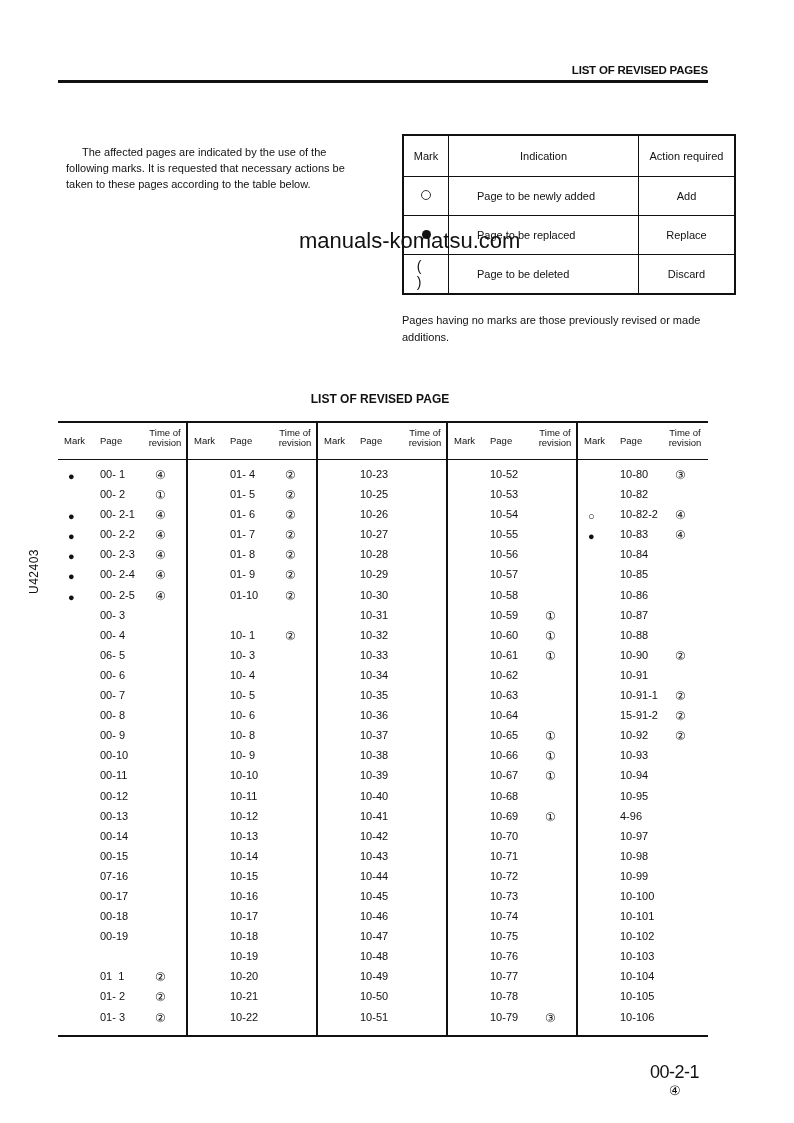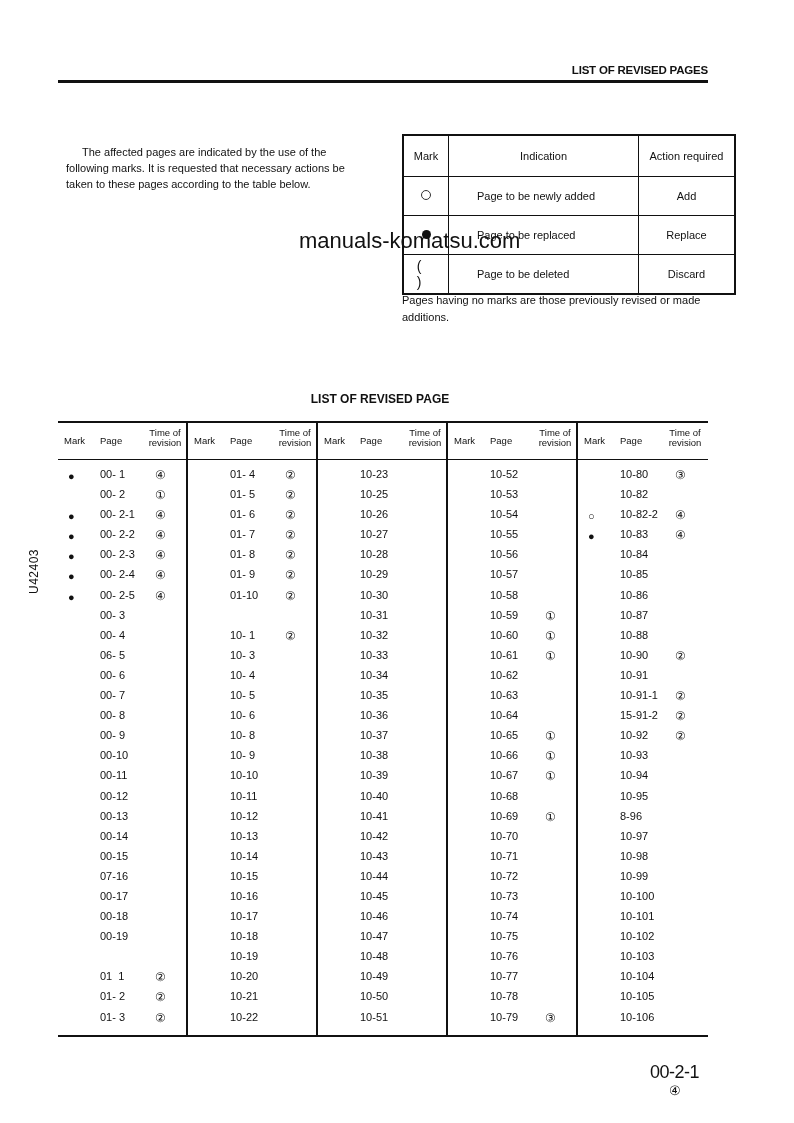--- a/index.html
+++ b/index.html
@@ -9,21 +9,21 @@
   .intro { position:absolute; left:58px; top:136px; width:310px; font-size:11px; line-height:16px; text-align:left; }
   .intro p { margin:8px; text-indent:16px; }
   .legend { position:absolute; left:402px; top:134px; border-collapse:collapse; border:2px solid #111; font-size:11px; }
   .legend td { border:1px solid #111; text-align:center; height:38px; padding:0; }
   .legend td.ind { text-align:left; padding-left:28px; }
   .legend .c1 { width:44px; } .legend .c2 { width:161px; } .legend .c3 { width:95px; }
   .legend tr.h td { height:40px; }
   .circle-open { display:inline-block; width:8px; height:8px; border:1px solid #333; border-radius:50%; }
   .circle-fill { display:inline-block; width:9px; height:9px; background:#111; border-radius:50%; }
   .paren { font-size:14px; letter-spacing:14px; }
-  .note { position:absolute; left:402px; top:292px; width:310px; font-size:11px; line-height:17px; }
+  .note { position:absolute; left:402px; top:312px; width:310px; font-size:11px; line-height:17px; }
   .watermark { position:absolute; left:299px; top:228px; font-size:22px; color:#111; letter-spacing:0px; }
   .table-title { position:absolute; left:300px; top:392px; width:160px; text-align:center; font-weight:bold; font-size:12px; }
   .rev { position:absolute; left:58px; top:421px; width:650px; height:612px; border-top:2px solid #111; border-bottom:2px solid #111; }
   .rev .hrow { position:absolute; left:0; top:0; width:650px; height:36px; border-bottom:1px solid #111; }
   .vline { position:absolute; top:0; width:2px; height:612px; background:#111; }
   .col { position:absolute; top:0; width:130px; height:612px; }
   .col .h { position:absolute; top:0; height:36px; width:130px; font-size:9.5px; }
   .col .h span { position:absolute; }
   .col .h .m { left:6px; top:12px; }
   .col .h .p { left:42px; top:12px; }
@@ -767,21 +767,21 @@
           <span class="pg">10-94</span>
           <span class="tv"></span>
         </div>
         <div class="r">
           <span class="mk"></span>
           <span class="pg">10-95</span>
           <span class="tv"></span>
         </div>
         <div class="r">
           <span class="mk"></span>
-          <span class="pg">8-96</span>
+          <span class="pg">4-96</span>
           <span class="tv"></span>
         </div>
         <div class="r">
           <span class="mk"></span>
           <span class="pg">10-97</span>
           <span class="tv"></span>
         </div>
         <div class="r">
           <span class="mk"></span>
           <span class="pg">10-98</span>

